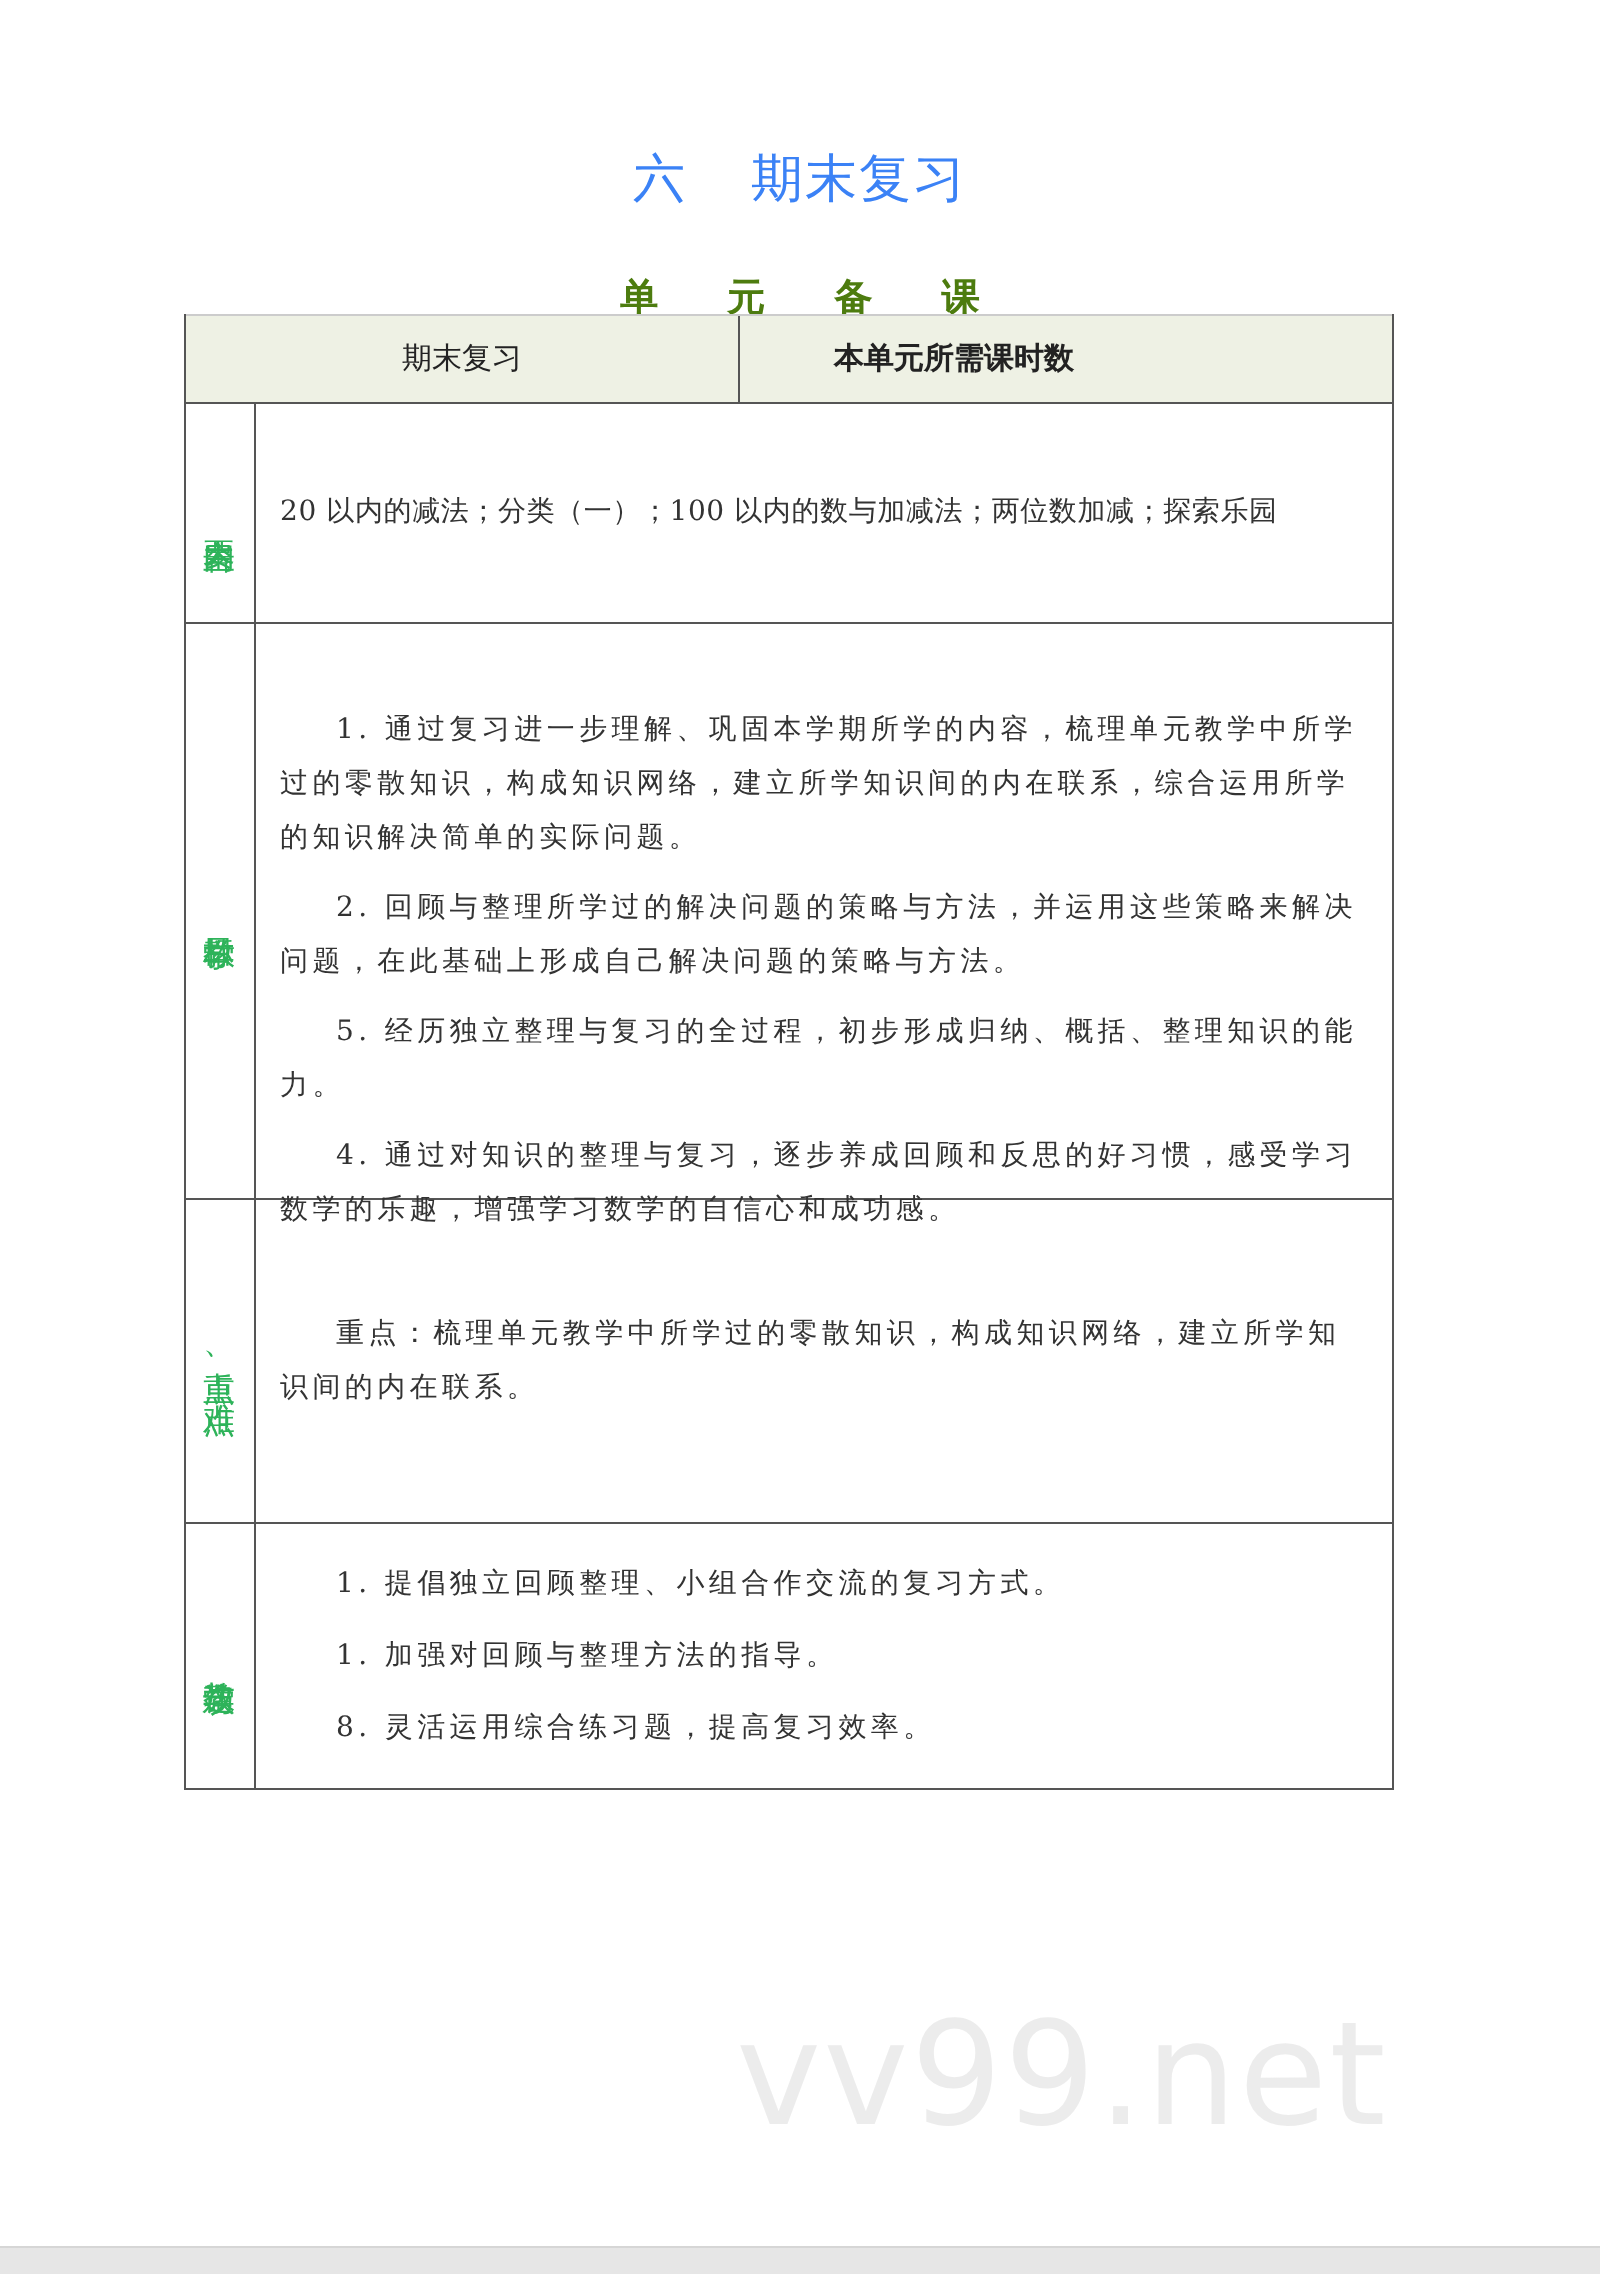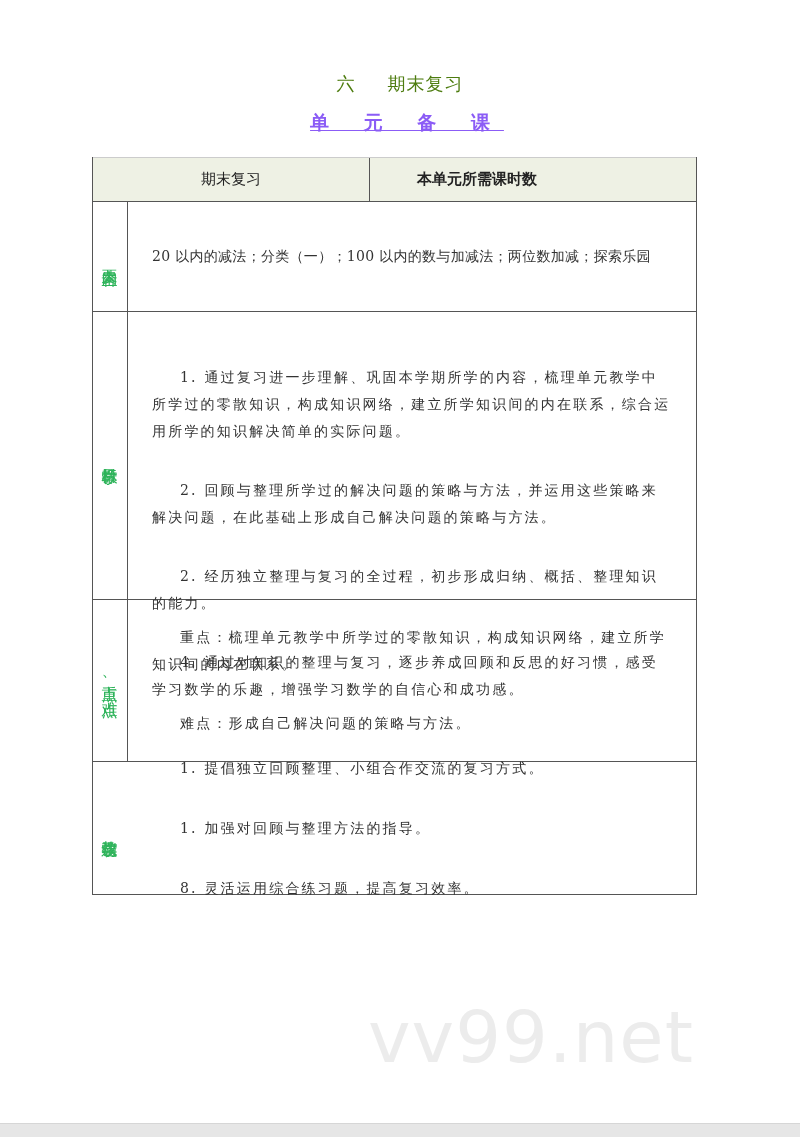--- a/index.html
+++ b/index.html
@@ -3,57 +3,56 @@
   <meta charset="utf-8">
   <style>
     html, body { margin: 0; padding: 0; }
     body {
       width: 800px; height: 1137px; background: #ffffff; position: relative; overflow: hidden;
       font-family: "DejaVu Serif", "Liberation Serif", serif; color: #333;
     }
     .chapter-title {
       position: absolute; top: 72px; left: 0; width: 800px; text-align: center;
       font-family: "DejaVu Sans", "Liberation Sans", sans-serif;
-      font-size: 18px; color: #4d7c0f; letter-spacing: 1px;
+      font-size: 26px; color: #3b82f6; letter-spacing: 1px;
     }
     .chapter-title .num { margin-right: 32px; }
     .subtitle {
-      position: absolute; top: 110px; left: 0; width: 800px; text-align: center;
+      position: absolute; top: 136px; left: 0; width: 800px; text-align: center;
       font-family: "DejaVu Sans", "Liberation Sans", sans-serif;
-      font-size: 19px; color: #8b5cf6; letter-spacing: 14px; font-weight: bold;
+      font-size: 19px; color: #4d7c0f; letter-spacing: 14px; font-weight: bold;
       text-indent: 14px;
-      text-decoration: underline;
     }
     .table {
       position: absolute; left: 92px; top: 157px; width: 605px;
       border: 1.5px solid #555; border-top: none; box-sizing: border-box;
     }
     .hdr {
       display: flex; height: 43px; background: #eef1e4;
       border-top: 1.5px solid #ccc; border-bottom: 1.5px solid #555;
       font-family: "DejaVu Sans", "Liberation Sans", sans-serif; font-size: 15px; color: #222;
     }
     .hdr > div { display: flex; align-items: center; justify-content: center; box-sizing: border-box; }
     .hdr .c1 { width: 276px; }
     .hdr .c2 { width: 215px; border-left: 1.5px solid #555; font-weight: bold; }
     .hdr .c3 { flex: 1; border-left: 1.5px solid #555; }
     .row { display: flex; border-bottom: 1.5px solid #555; box-sizing: border-box; }
-    .row:last-child { border-bottom: none; align-items: center; }
+    .row:last-child { border-bottom: none; }
     .label {
       width: 35px; flex: none; border-right: 1.5px solid #555; box-sizing: border-box;
       display: flex; align-items: center; justify-content: center;
       font-family: "DejaVu Sans", "Liberation Sans", sans-serif;
       color: #2eb35a; font-size: 16px; line-height: 19px;
       writing-mode: vertical-rl; text-orientation: upright; letter-spacing: 0;
     }
     .content {
       flex: 1; padding: 0 8px 0 8px; display: flex; flex-direction: column; justify-content: center;
       font-size: 14px; line-height: 27px; color: #333;
     }
-    .content p { margin: 16px; }
+    .content p { margin: 4px; }
     .indent { text-indent: 2em; }
     .watermark {
       position: absolute; left: 368px; top: 995px;
       font-family: "DejaVu Sans", "Liberation Sans", sans-serif; font-weight: normal;
       font-size: 72px; color: rgba(200,200,200,0.35); letter-spacing: 1px;
     }
     .footer-bar {
       position: absolute; left: 0; top: 1123px; width: 800px; height: 14px;
       background: #e6e6e6; border-top: 1px solid #d6d6d6;
     }
@@ -78,30 +77,29 @@
       <p style="letter-spacing:0.3px">20 以内的减法；分类（一）；100 以内的数与加减法；两位数加减；探索乐园</p>
     </div>
   </div>
 
 
   <div class="row" style="height:288px">
     <div class="label">教学目标</div>
     <div class="content" style="letter-spacing:2.2px; justify-content:flex-start; padding-top:36px">
       <p class="indent">1. 通过复习进一步理解、巩固本学期所学的内容，梳理单元教学中所学过的零散知识，构成知识网络，建立所学知识间的内在联系，综合运用所学的知识解决简单的实际问题。</p>
       <p class="indent">2. 回顾与整理所学过的解决问题的策略与方法，并运用这些策略来解决问题，在此基础上形成自己解决问题的策略与方法。</p>
-      <p class="indent">2. 经历独立整理与复习的全过程，初步形成归纳、概括、整理知识的能力。</p>
+      <p class="indent">5. 经历独立整理与复习的全过程，初步形成归纳、概括、整理知识的能力。</p>
       <p class="indent">4. 通过对知识的整理与复习，逐步养成回顾和反思的好习惯，感受学习数学的乐趣，增强学习数学的自信心和成功感。</p>
     </div>
   </div>
 
   <div class="row" style="height:162px">
     <div class="label">重点、难点</div>
     <div class="content" style="letter-spacing:2.2px">
       <p class="indent">重点：梳理单元教学中所学过的零散知识，构成知识网络，建立所学知识间的内在联系。</p>
-      <p class="indent">难点：形成自己解决问题的策略与方法。</p>
     </div>
   </div>
 
   <div class="row" style="height:132px">
     <div class="label">教与学建议</div>
     <div class="content" style="letter-spacing:2.2px; line-height:28px">
       <p class="indent">1. 提倡独立回顾整理、小组合作交流的复习方式。</p>
       <p class="indent">1. 加强对回顾与整理方法的指导。</p>
       <p class="indent">8. 灵活运用综合练习题，提高复习效率。</p>
     </div>

